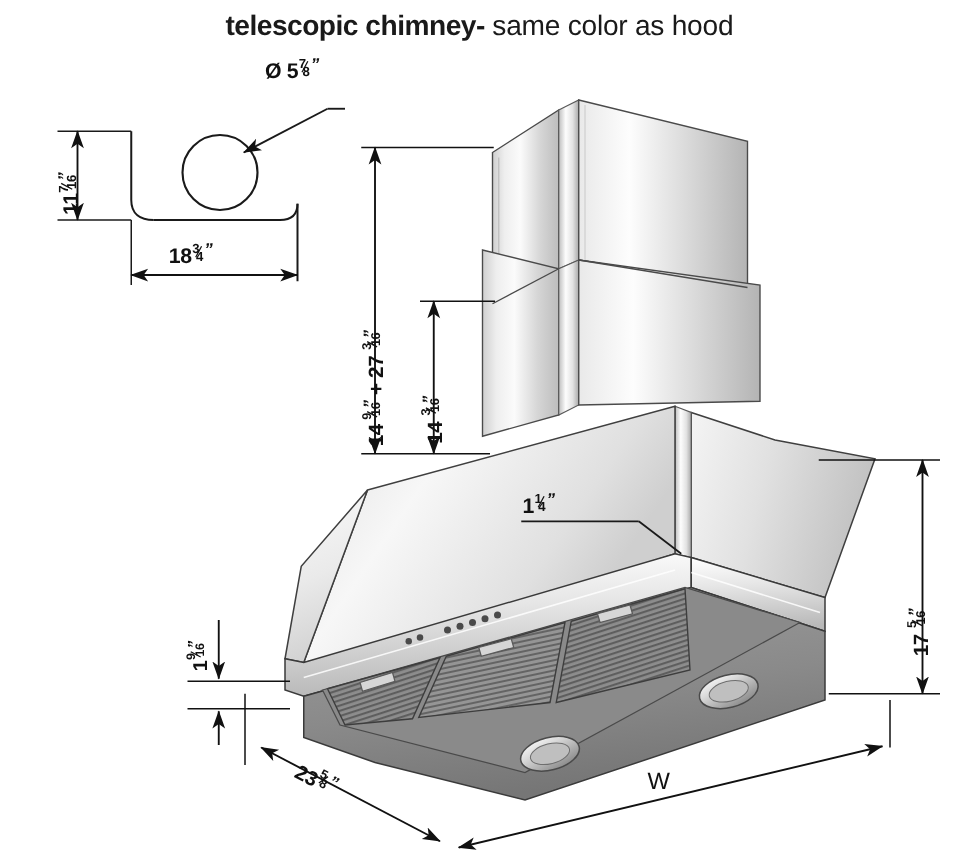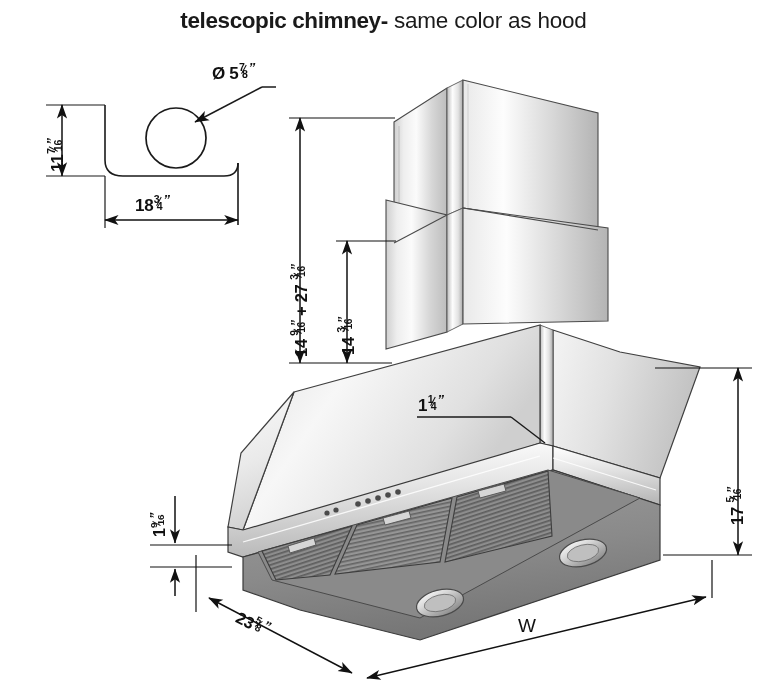--- a/index.html
+++ b/index.html
@@ -314,21 +314,21 @@
       <line x1="367" y1="678" x2="706" y2="597" stroke-width="1.5" marker-start="url(#arrStart)" marker-end="url(#arrEnd)"></line>
 
       <line x1="712" y1="560" x2="712" y2="598" stroke-width="1.2"></line>
     </g>
   </svg>
 
   <div class="dim-text rot" style="left:44px; top:172px; transform: rotate(-90deg);">
     <span>11</span><span class="frac"><span class="n">7</span><span class="bar"></span><span class="d">16</span></span><span class="inch">”</span>
   </div>
 
-  <div class="dim-text" style="left:212px; top:60px;">
+  <div class="dim-text" style="left:212px; top:44px;">
     <span>Ø 5</span><span class="frac"><span class="n">7</span><span class="bar"></span><span class="d">8</span></span><span class="inch">”</span>
   </div>
 
   <div class="dim-text" style="left:135px; top:192px;">
     <span>18</span><span class="frac"><span class="n">3</span><span class="bar"></span><span class="d">4</span></span><span class="inch">”</span>
   </div>
 
   <div class="dim-text rot" style="left:288px; top:357px; transform: rotate(-90deg); font-size:16.5px;">
     <span>14</span> <span class="frac"><span class="n">9</span><span class="bar"></span><span class="d">16</span></span><span class="inch">”</span><span> + 27 </span><span class="frac"><span class="n">3</span><span class="bar"></span><span class="d">16</span></span><span class="inch">”</span>
   </div>

